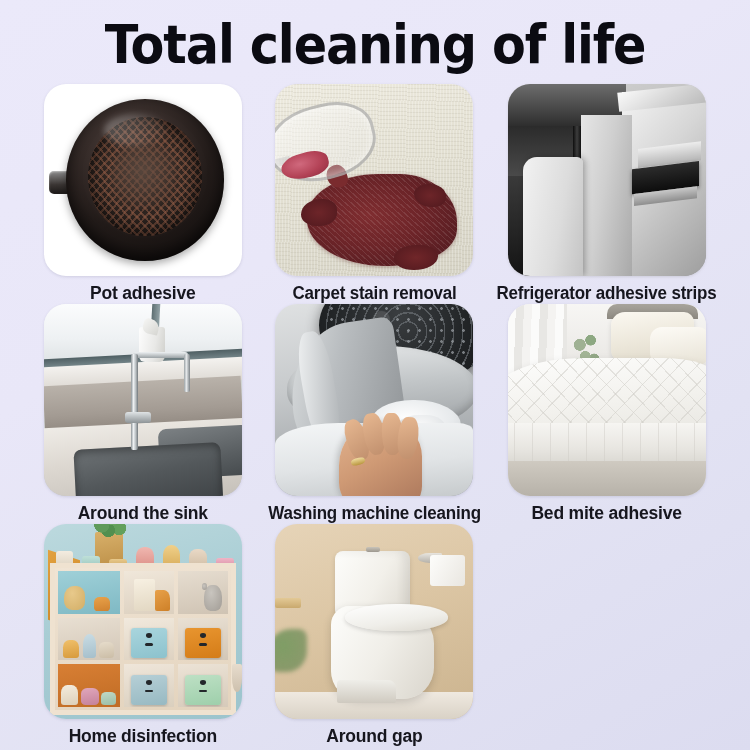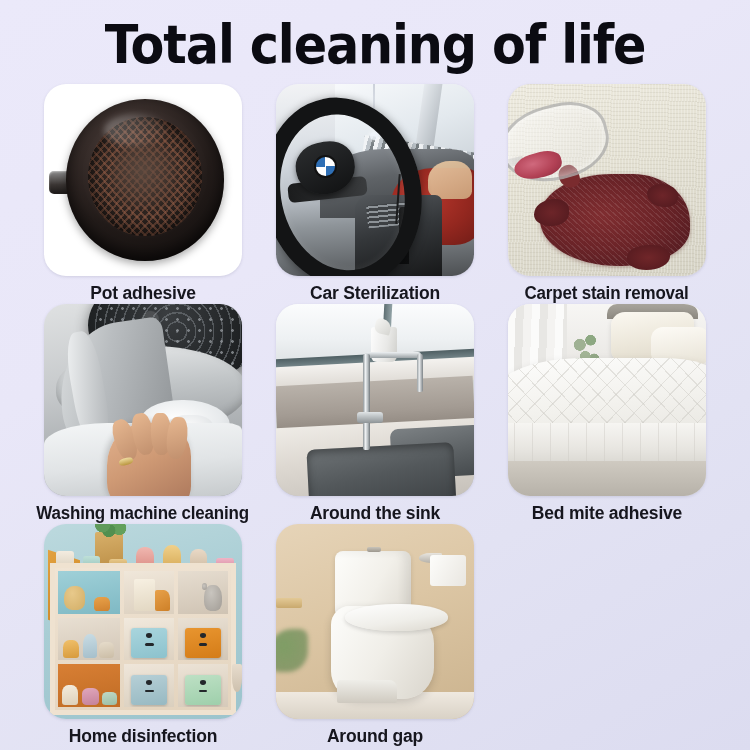--- a/index.html
+++ b/index.html
@@ -742,59 +742,77 @@
           <div class="pot-handle"></div>
           <div class="pot-body">
             <div class="pot-inner"></div>
             <div class="pot-shine"></div>
           </div>
         </div>
       </div>
       <div class="label">Pot adhesive</div>
     </div>
 
-    <div class="cell">
-      <div class="thumb car-bg">
-        <div class="scene">
-          <div class="car-windshield"></div>
-          <div class="car-pillar"></div>
-          <div class="car-dash-strip"></div>
-          <div class="car-dash"></div>
-          <div class="car-seat"></div>
-          <div class="car-seat2"></div>
-          <div class="car-center"></div>
-          <div class="car-vents"></div>
-          <div class="car-antenna"></div>
-          <div class="car-lever"></div>
-          <div class="car-hanger"></div>
-          <div class="car-wheel"></div>
-          <div class="car-spokes"></div>
-          <div class="car-hub"></div>
-          <div class="car-badge"></div>
-        </div>
-      </div>
-      <div class="label">Car Sterilization</div>
-    </div>
 
     <div class="cell">
       <div class="thumb carpet-bg">
         <div class="scene">
           <div class="stain"></div>
           <div class="stain-b1"></div>
           <div class="stain-b2"></div>
           <div class="stain-b3"></div>
           <div class="stain-drip"></div>
           <div class="glass-stem"></div>
           <div class="glass"></div>
           <div class="glass-wine"></div>
         </div>
       </div>
       <div class="label squeeze">Carpet stain removal</div>
     </div>
 
+    <div class="cell">
+      <div class="thumb fridge-bg">
+        <div class="scene">
+          <div class="fr-darktop"></div>
+          <div class="fr-darkmid"></div>
+          <div class="fr-darkbottom"></div>
+          <div class="fr-frame2"></div>
+          <div class="fr-frame"></div>
+          <div class="fr-edge"></div>
+          <div class="fr-seal"></div>
+          <div class="fr-door"></div>
+          <div class="fr-strip2"></div>
+          <div class="fr-strip"></div>
+          <div class="fr-strip3"></div>
+        </div>
+      </div>
+      <div class="label squeeze">Refrigerator adhesive strips</div>
+    </div>
+
+    <div class="cell">
+      <div class="thumb sink-bg">
+        <div class="scene">
+          <div class="sk-window"></div>
+          <div class="sk-winframe2"></div>
+          <div class="sk-winframe"></div>
+          <div class="sk-sill"></div>
+          <div class="sk-back"></div>
+          <div class="sk-counter"></div>
+          <div class="sk-basin2"></div>
+          <div class="sk-basin"></div>
+          <div class="sk-cup"></div>
+          <div class="sk-brush"></div>
+          <div class="sk-faucet-arm"></div>
+          <div class="sk-faucet-arm2"></div>
+          <div class="sk-faucet-col"></div>
+          <div class="sk-faucet-knob"></div>
+        </div>
+      </div>
+      <div class="label">Around the sink</div>
+    </div>
 
     <div class="cell">
       <div class="thumb wm-bg">
         <div class="scene">
           <div class="wm-drum">
             <div class="wm-drum-dots"></div>
           </div>
           <div class="wm-rim"></div>
           <div class="wm-seal"></div>
           <div class="wm-seal-fold"></div>
@@ -803,42 +821,20 @@
           <div class="wm-front"></div>
           <div class="wm-hand"></div>
           <div class="wm-finger wm-f1"></div>
           <div class="wm-finger wm-f2"></div>
           <div class="wm-finger wm-f3"></div>
           <div class="wm-finger wm-f4"></div>
           <div class="wm-ring"></div>
         </div>
       </div>
       <div class="label squeeze">Washing machine cleaning</div>
-    </div>
-
-    <div class="cell">
-      <div class="thumb sink-bg">
-        <div class="scene">
-          <div class="sk-window"></div>
-          <div class="sk-winframe2"></div>
-          <div class="sk-winframe"></div>
-          <div class="sk-sill"></div>
-          <div class="sk-back"></div>
-          <div class="sk-counter"></div>
-          <div class="sk-basin2"></div>
-          <div class="sk-basin"></div>
-          <div class="sk-cup"></div>
-          <div class="sk-brush"></div>
-          <div class="sk-faucet-arm"></div>
-          <div class="sk-faucet-arm2"></div>
-          <div class="sk-faucet-col"></div>
-          <div class="sk-faucet-knob"></div>
-        </div>
-      </div>
-      <div class="label">Around the sink</div>
     </div>
 
     <div class="cell">
       <div class="thumb bed-bg">
         <div class="scene">
           <div class="bd-wall"></div>
           <div class="bd-curtain"></div>
           <div class="bd-plant"></div>
           <div class="bd-headboard"></div>
           <div class="bd-pillow1"></div>

